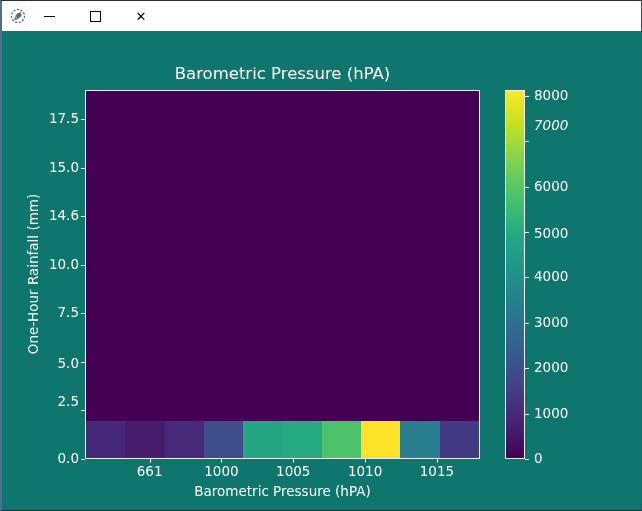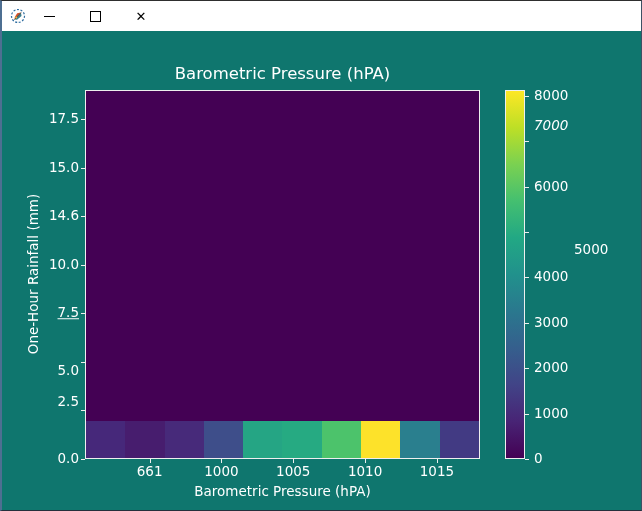--- a/index.html
+++ b/index.html
@@ -105,43 +105,43 @@
       <div class="tick-label xt" style="left: 291.273px; top: 434px;">1005</div>
       <div class="tick-mark" style="left: 363.091px; top: 428px; width: 1px; height: 4px;"></div>
       <div class="tick-label xt" style="left: 363.091px; top: 434px;">1010</div>
       <div class="tick-mark" style="left: 434.909px; top: 428px; width: 1px; height: 4px;"></div>
       <div class="tick-label xt" style="left: 434.909px; top: 434px;">1015</div>
       <div class="tick-mark" style="left: 79px; top: 428px; width: 4px; height: 1px;"></div>
       <div class="tick-label yt" style="top: 428px;">0.0</div>
       <div class="tick-mark" style="left: 79px; top: 379.447px; width: 4px; height: 1px;"></div>
       <div class="tick-label yt" style="top: 371px;">2.5</div>
       <div class="tick-mark" style="left: 79px; top: 330.895px; width: 4px; height: 1px;"></div>
-      <div class="tick-label yt" style="top: 340px;">5.0</div>
+      <div class="tick-label yt" style="top: 333px;">5.0</div>
       <div class="tick-mark" style="left: 79px; top: 282.342px; width: 4px; height: 1px;"></div>
-      <div class="tick-label yt" style="top: 282.342px; text-decoration: underline;">7.5</div>
+      <div class="tick-label yt" style="top: 282.342px;">7.5</div>
       <div class="tick-mark" style="left: 79px; top: 233.789px; width: 4px; height: 1px;"></div>
       <div class="tick-label yt" style="top: 233.789px;">10.0</div>
       <div class="tick-mark" style="left: 79px; top: 185.237px; width: 4px; height: 1px;"></div>
       <div class="tick-label yt" style="top: 185.237px;">14.6</div>
       <div class="tick-mark" style="left: 79px; top: 136.684px; width: 4px; height: 1px;"></div>
       <div class="tick-label yt" style="top: 136.684px;">15.0</div>
       <div class="tick-mark" style="left: 79px; top: 88.1316px; width: 4px; height: 1px;"></div>
       <div class="tick-label yt" style="top: 88.1316px;">17.5</div>
       <div class="tick-mark" style="left: 523px; top: 428px; width: 4px; height: 1px;"></div>
       <div class="tick-label ct" style="top: 428px;">0</div>
       <div class="tick-mark" style="left: 523px; top: 382.613px; width: 4px; height: 1px;"></div>
       <div class="tick-label ct" style="top: 382.613px;">1000</div>
       <div class="tick-mark" style="left: 523px; top: 337.225px; width: 4px; height: 1px;"></div>
       <div class="tick-label ct" style="top: 337.225px;">2000</div>
       <div class="tick-mark" style="left: 523px; top: 291.838px; width: 4px; height: 1px;"></div>
       <div class="tick-label ct" style="top: 291.838px;">3000</div>
       <div class="tick-mark" style="left: 523px; top: 246.45px; width: 4px; height: 1px;"></div>
       <div class="tick-label ct" style="top: 246.45px;">4000</div>
       <div class="tick-mark" style="left: 523px; top: 201.063px; width: 4px; height: 1px;"></div>
-      <div class="tick-label ct" style="top: 219px; margin-left: 40px;">5000</div>
+      <div class="tick-label ct" style="top: 203px;">5000</div>
       <div class="tick-mark" style="left: 523px; top: 155.675px; width: 4px; height: 1px;"></div>
       <div class="tick-label ct" style="top: 155.675px;">6000</div>
       <div class="tick-mark" style="left: 523px; top: 110.288px; width: 4px; height: 1px;"></div>
       <div class="tick-label ct" style="top: 95px; font-style: italic;">7000</div>
       <div class="tick-mark" style="left: 523px; top: 64.9004px; width: 4px; height: 1px;"></div>
       <div class="tick-label ct" style="top: 64.9004px;">8000</div>
     </div>
 
 </div>
 

